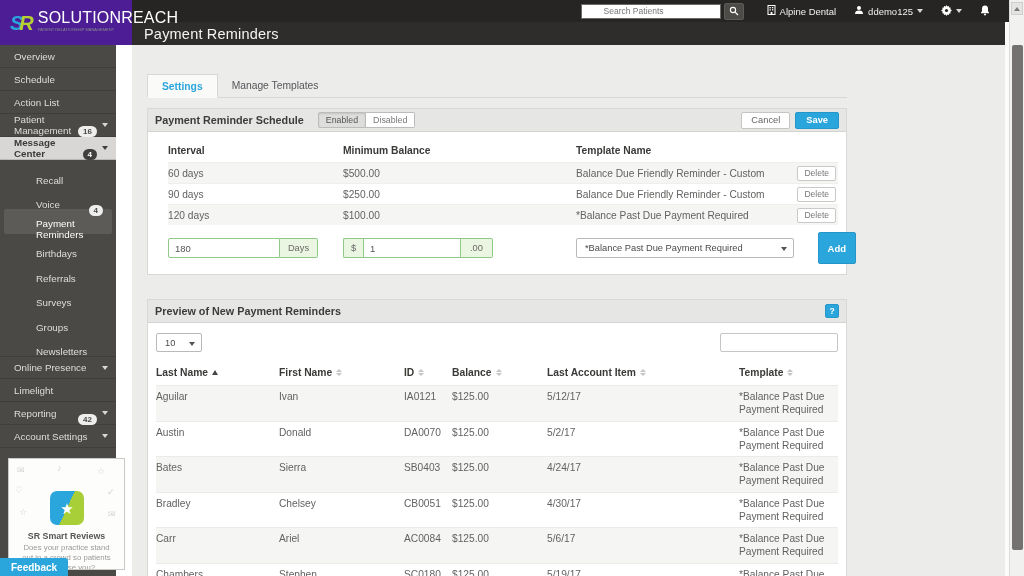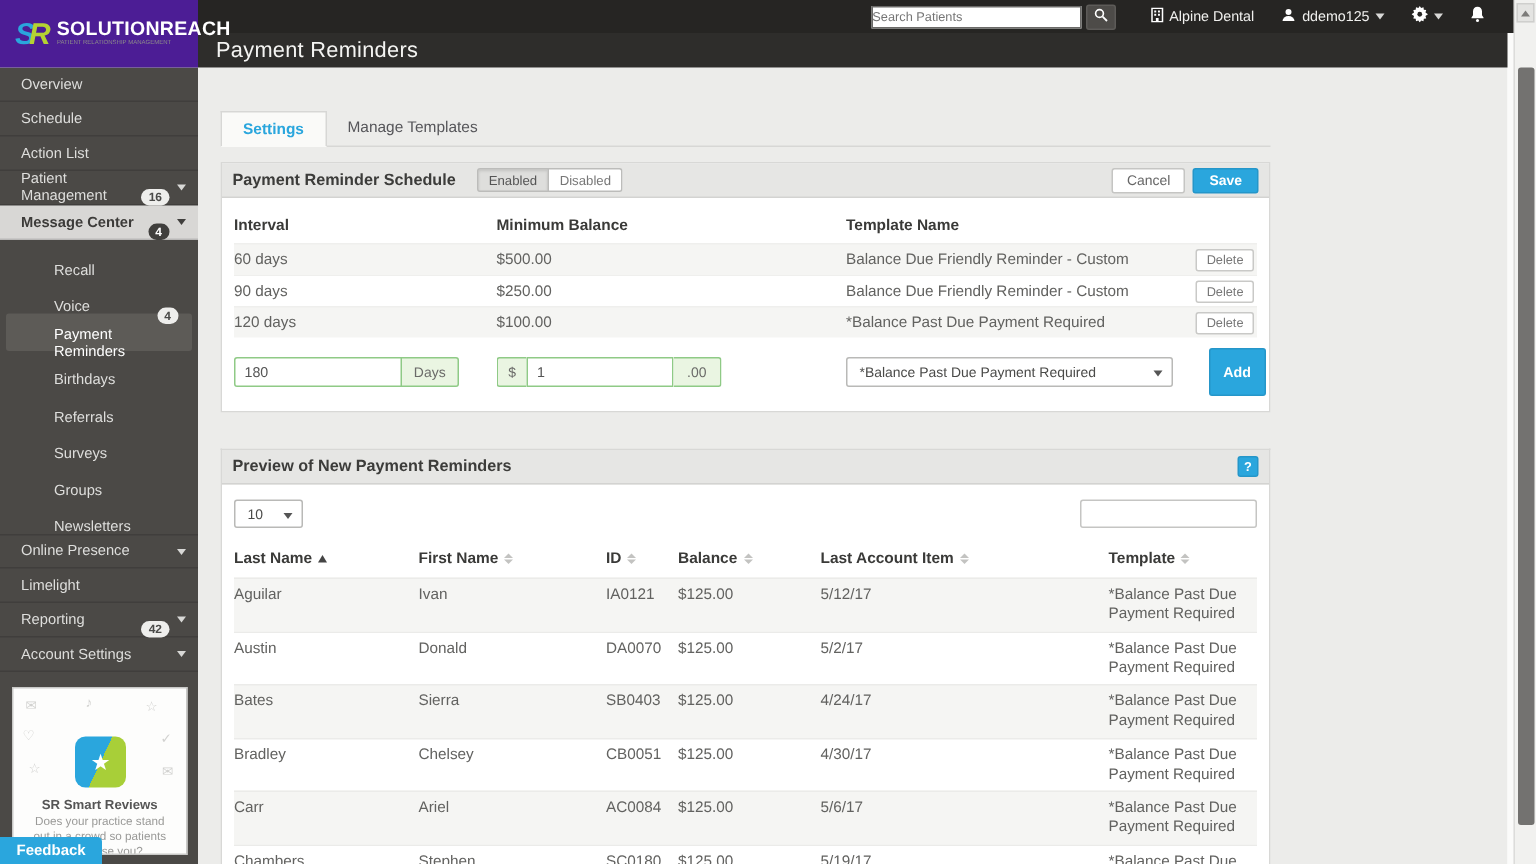--- a/index.html
+++ b/index.html
@@ -11,41 +11,41 @@
   .topbar { left:0; top:0; width:1009px; height:22px; background:#262523; z-index:5;
     display:flex; align-items:center; justify-content:flex-end; padding-right:10px; color:#e8e8e8; }
   .titlebar { left:132px; top:22px; width:873px; height:23px; background:#2e2d2b; z-index:4;
     display:flex; align-items:center; padding-left:12px; }
   .titlebar .ttl { color:#f4f4f2; font-size:14.5px; letter-spacing:.2px; }
   .brand { left:0; top:0; width:132px; height:45px; background:#4c1d95; z-index:6;
     display:flex; align-items:center; padding-left:10px; }
   .brand .mark { font-weight:900; font-size:20px; line-height:1; font-style:italic; }
   .brand .s { color:#2aa6dd; } .brand .r { color:#b5d232; margin-left:-4px; }
   .brand .txt { margin-left:4px; }
-  .brand .nm { color:#fff; font-weight:700; font-size:13px; letter-spacing:.2px; }
+  .brand .nm { color:#fff; font-weight:400; font-size:16px; letter-spacing:.2px; }
   .brand .tag { color:#8d8c8a; font-size:8px; transform:scale(.5); transform-origin:left top; white-space:nowrap; width:200%; }
   .tb-search { display:flex; align-items:center; margin-right:14px; }
   .tb-search input { width:140px; height:15px; border:1px solid #6b6a68; background:#fff;
-    font-size:8.5px; padding:0 0; color:#555; outline:none; }
+    font-size:8.5px; padding:0 22px; color:#555; outline:none; }
   .tb-search .btn { width:20px; height:17px; background:#4d4b48; border:1px solid #5d5b58;
     margin-left:3px; border-radius:2px; display:flex; align-items:center; justify-content:center; cursor:pointer; }
   .tb-chip { display:flex; align-items:center; gap:4px; margin:0 9px; font-size:9.5px; color:#f0f0ee; cursor:pointer; }
   .caret { display:inline-block; width:0; height:0; border-left:3px solid transparent;
     border-right:3px solid transparent; border-top:4px solid #d8d8d6; }
 
   
   .rail-gap { left:1005px; top:22px; width:4px; height:554px; background:#fbfbfa; }
   .scrollrail { left:1009px; top:0; width:15px; height:576px; background:#f1f1ef; border-left:1px solid #dcdcda; }
   .scroll-up { position:absolute; left:1px; top:2px; width:12px; height:13px; background:#e4e4e2;
     border:1px solid #cfcfcd; display:flex; align-items:center; justify-content:center; }
   .scroll-up i { width:0;height:0;border-left:3px solid transparent;border-right:3px solid transparent;border-bottom:4px solid #7c7b79; }
   .scroll-thumb { position:absolute; left:2px; top:45px; width:11px; height:505px; background:#737270; border-radius:2px; }
 
   
-  .sidebar { left:0; top:45px; width:132px; height:531px; background:#4b4946; z-index:3; }
+  .sidebar { left:0; top:45px; width:116px; height:531px; background:#4b4946; z-index:3; }
   .side-item { height:23px; display:flex; align-items:center; padding:0 8px 0 14px;
     color:#dededc; font-size:9.8px; border-bottom:1px solid rgba(0,0,0,.14); cursor:pointer; }
   .side-item .lbl { flex:1; }
   .badge { background:#eeeeec; color:#4a4a48; font-size:8px; font-weight:700;
     border-radius:8px; padding:1px 5px; margin-right:5px;margin-top:12px; }
   .side-item.active-parent { background:#d8d7d5; color:#3c3b39; font-weight:600; }
   .side-item.active-parent .badge { background:#403f3d; color:#fff; }
   .side-item.active-parent .caret { border-top-color:#403f3d; }
   .submenu { }
   .sub-item { height:24.5px; display:flex; align-items:center; padding:16px 8px 0 36px;
@@ -86,21 +86,21 @@
   .tg.on { background:#dededc; color:#555; border-radius:2px 0 0 2px; box-shadow:inset 0 1px 2px rgba(0,0,0,.12); }
   .tg.off { background:#fff; color:#777; border-left:0; border-radius:0 2px 2px 0; }
   .spacer { flex:1; }
   .btn-plain { height:17px; background:#fff; border:1px solid #c5c5c3; border-radius:2px;
     color:#666; font-size:9.3px; padding:0 9px; display:flex; align-items:center; cursor:pointer; }
   .btn-blue { height:17px; background:#2aa6dd; border:1px solid #2596c9; border-radius:2px;
     color:#fff; font-size:9.3px; font-weight:600; padding:0 10px; display:flex; align-items:center;
     margin-left:5px; cursor:pointer; }
 
   
-  .sched { padding:6px 8px 10px; }
+  .sched { padding:6px 8px 10px;margin-left:12px; }
   .srow { display:grid; grid-template-columns:175px 233px 1fr 62px; align-items:center; }
   .srow.head { height:24px; font-size:10.3px; font-weight:700; color:#3a3a38; }
   .srow.data { height:21px; font-size:10.2px; color:#626260; border-top:1px solid #efefed; }
   .srow.data.stripe { background:#f5f5f3; }
   .del-wrap { display:flex; justify-content:flex-end; padding-right:2px; }
   .btn-del { height:15px; background:#fff; border:1px solid #c9c9c7; border-radius:2px;
     color:#777; font-size:8.5px; padding:0 6px; display:flex; align-items:center; cursor:pointer; }
   .srow.inputs { margin-top:7px; align-items:center; }
   .igroup { display:flex; height:20px; width:150px; }
   .igroup input { border:1px solid #8fca86; border-radius:2px 0 0 2px; font-size:9.5px;

